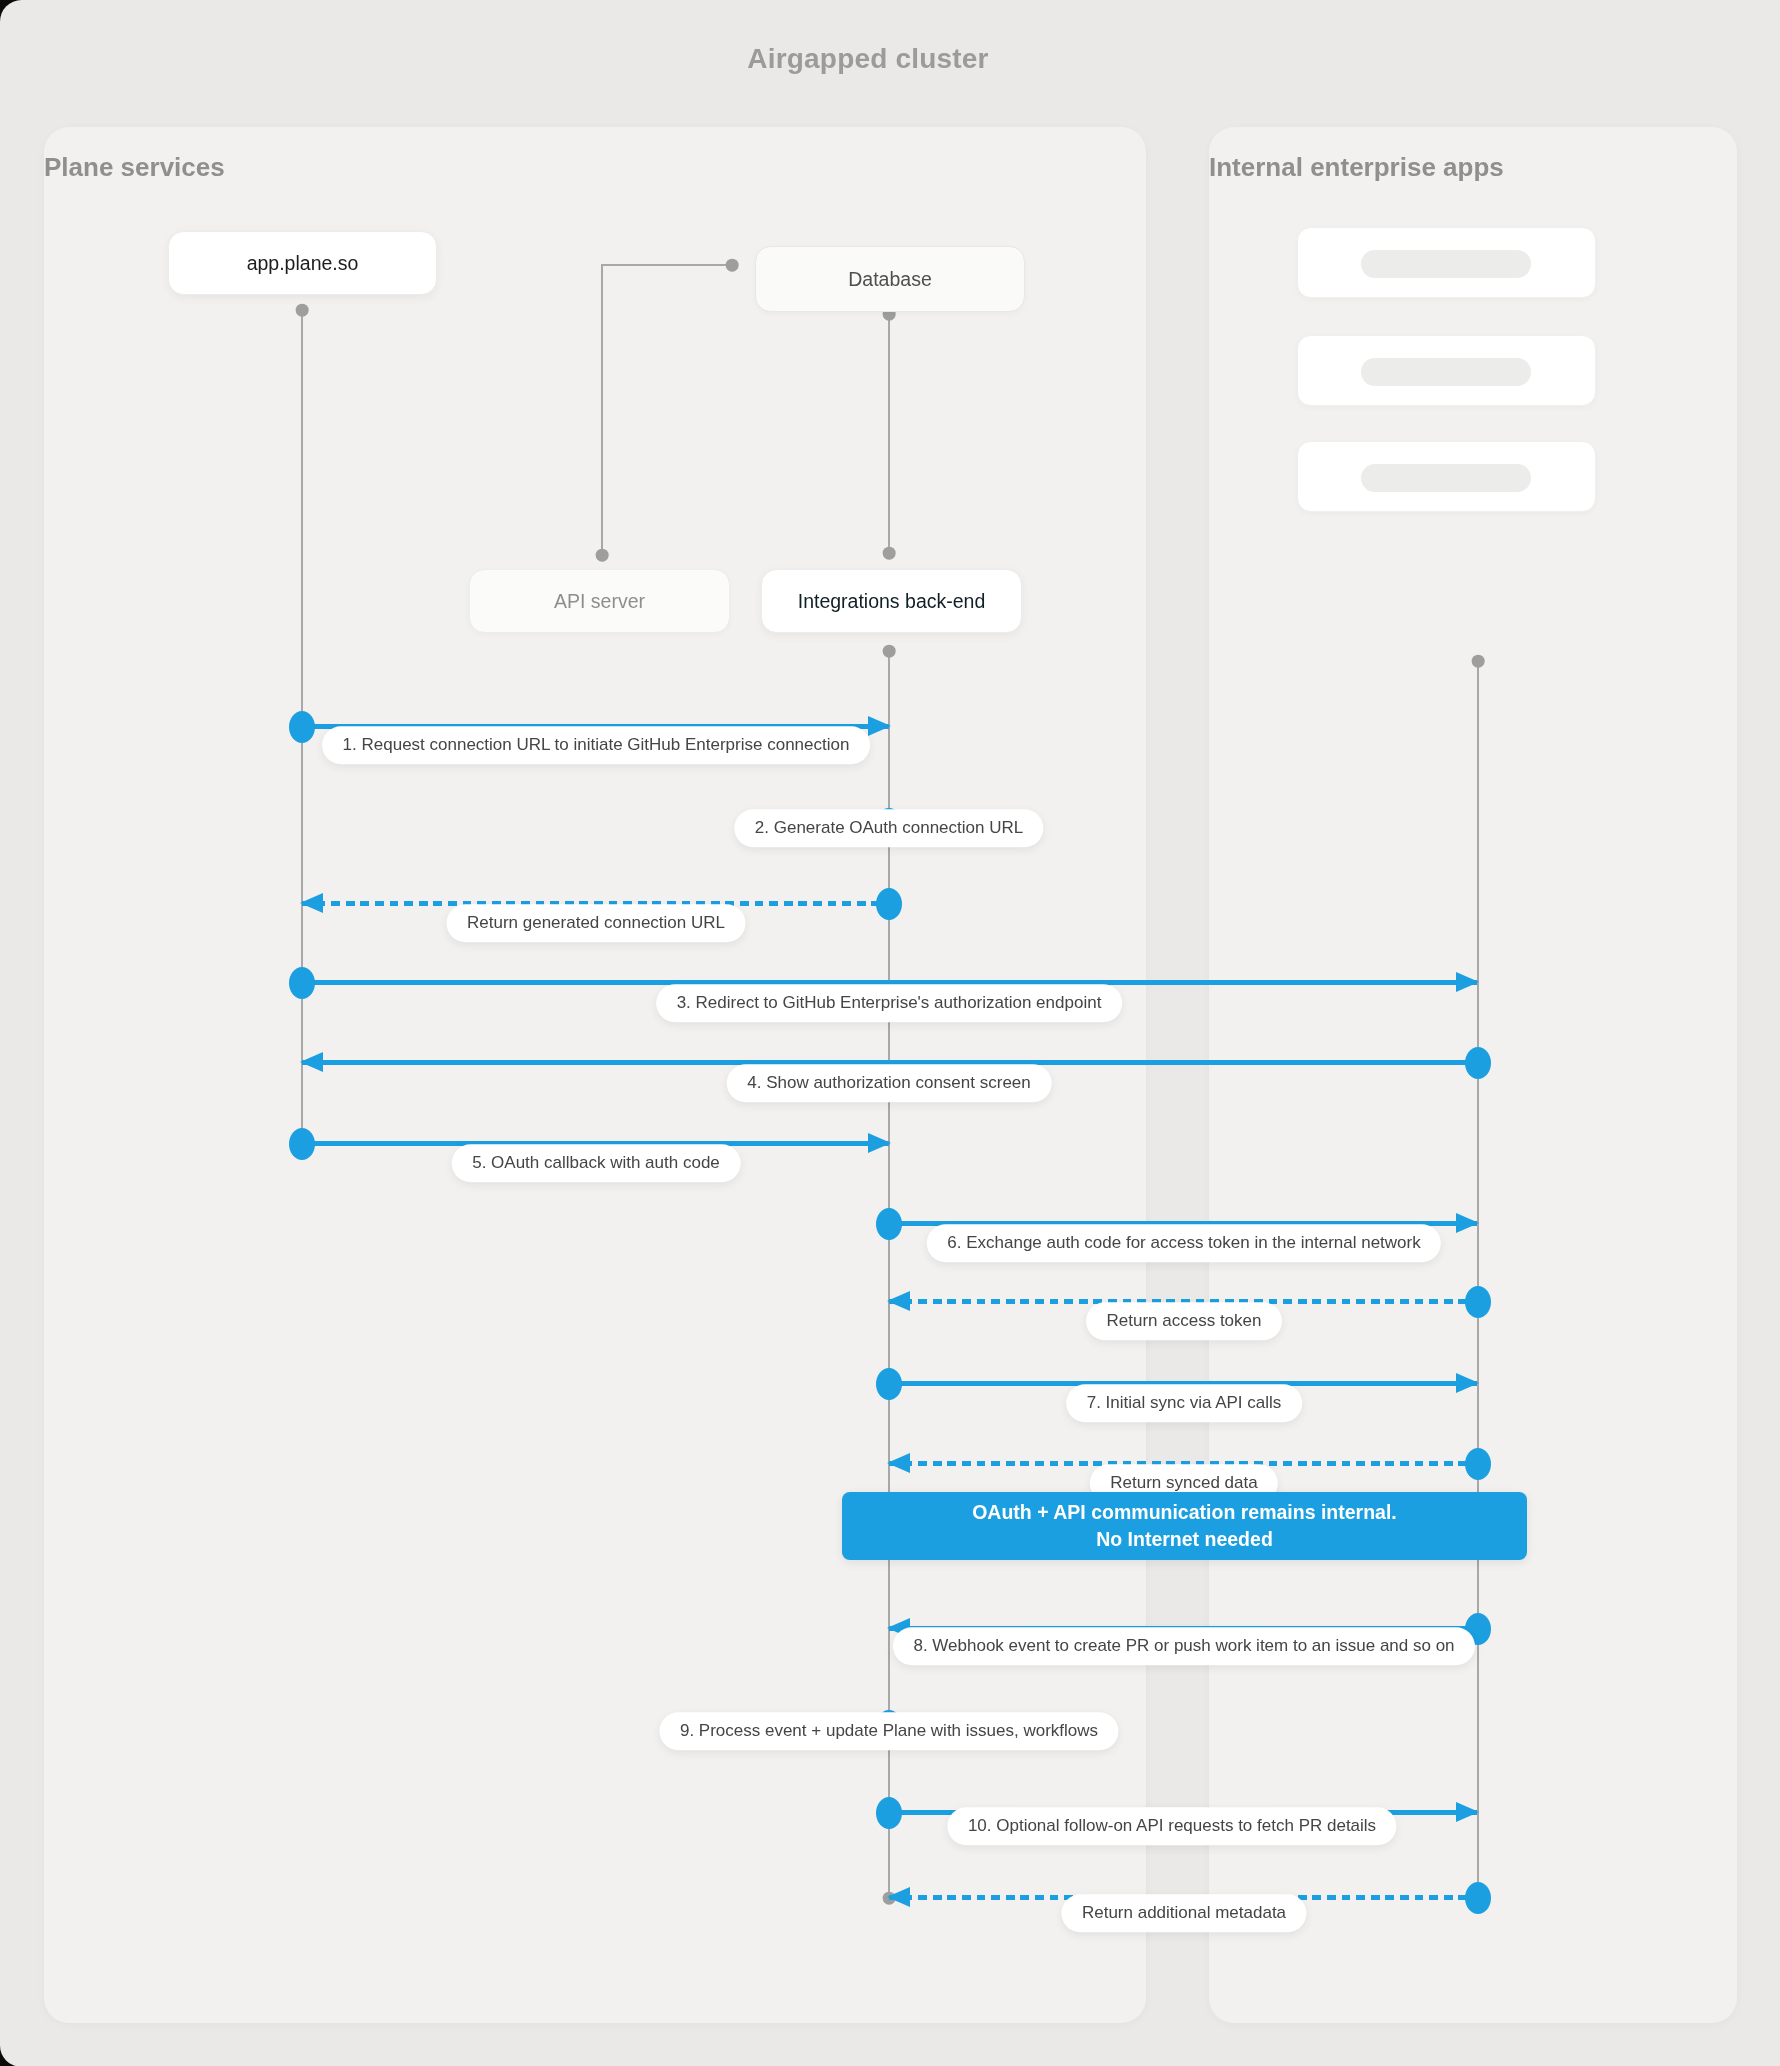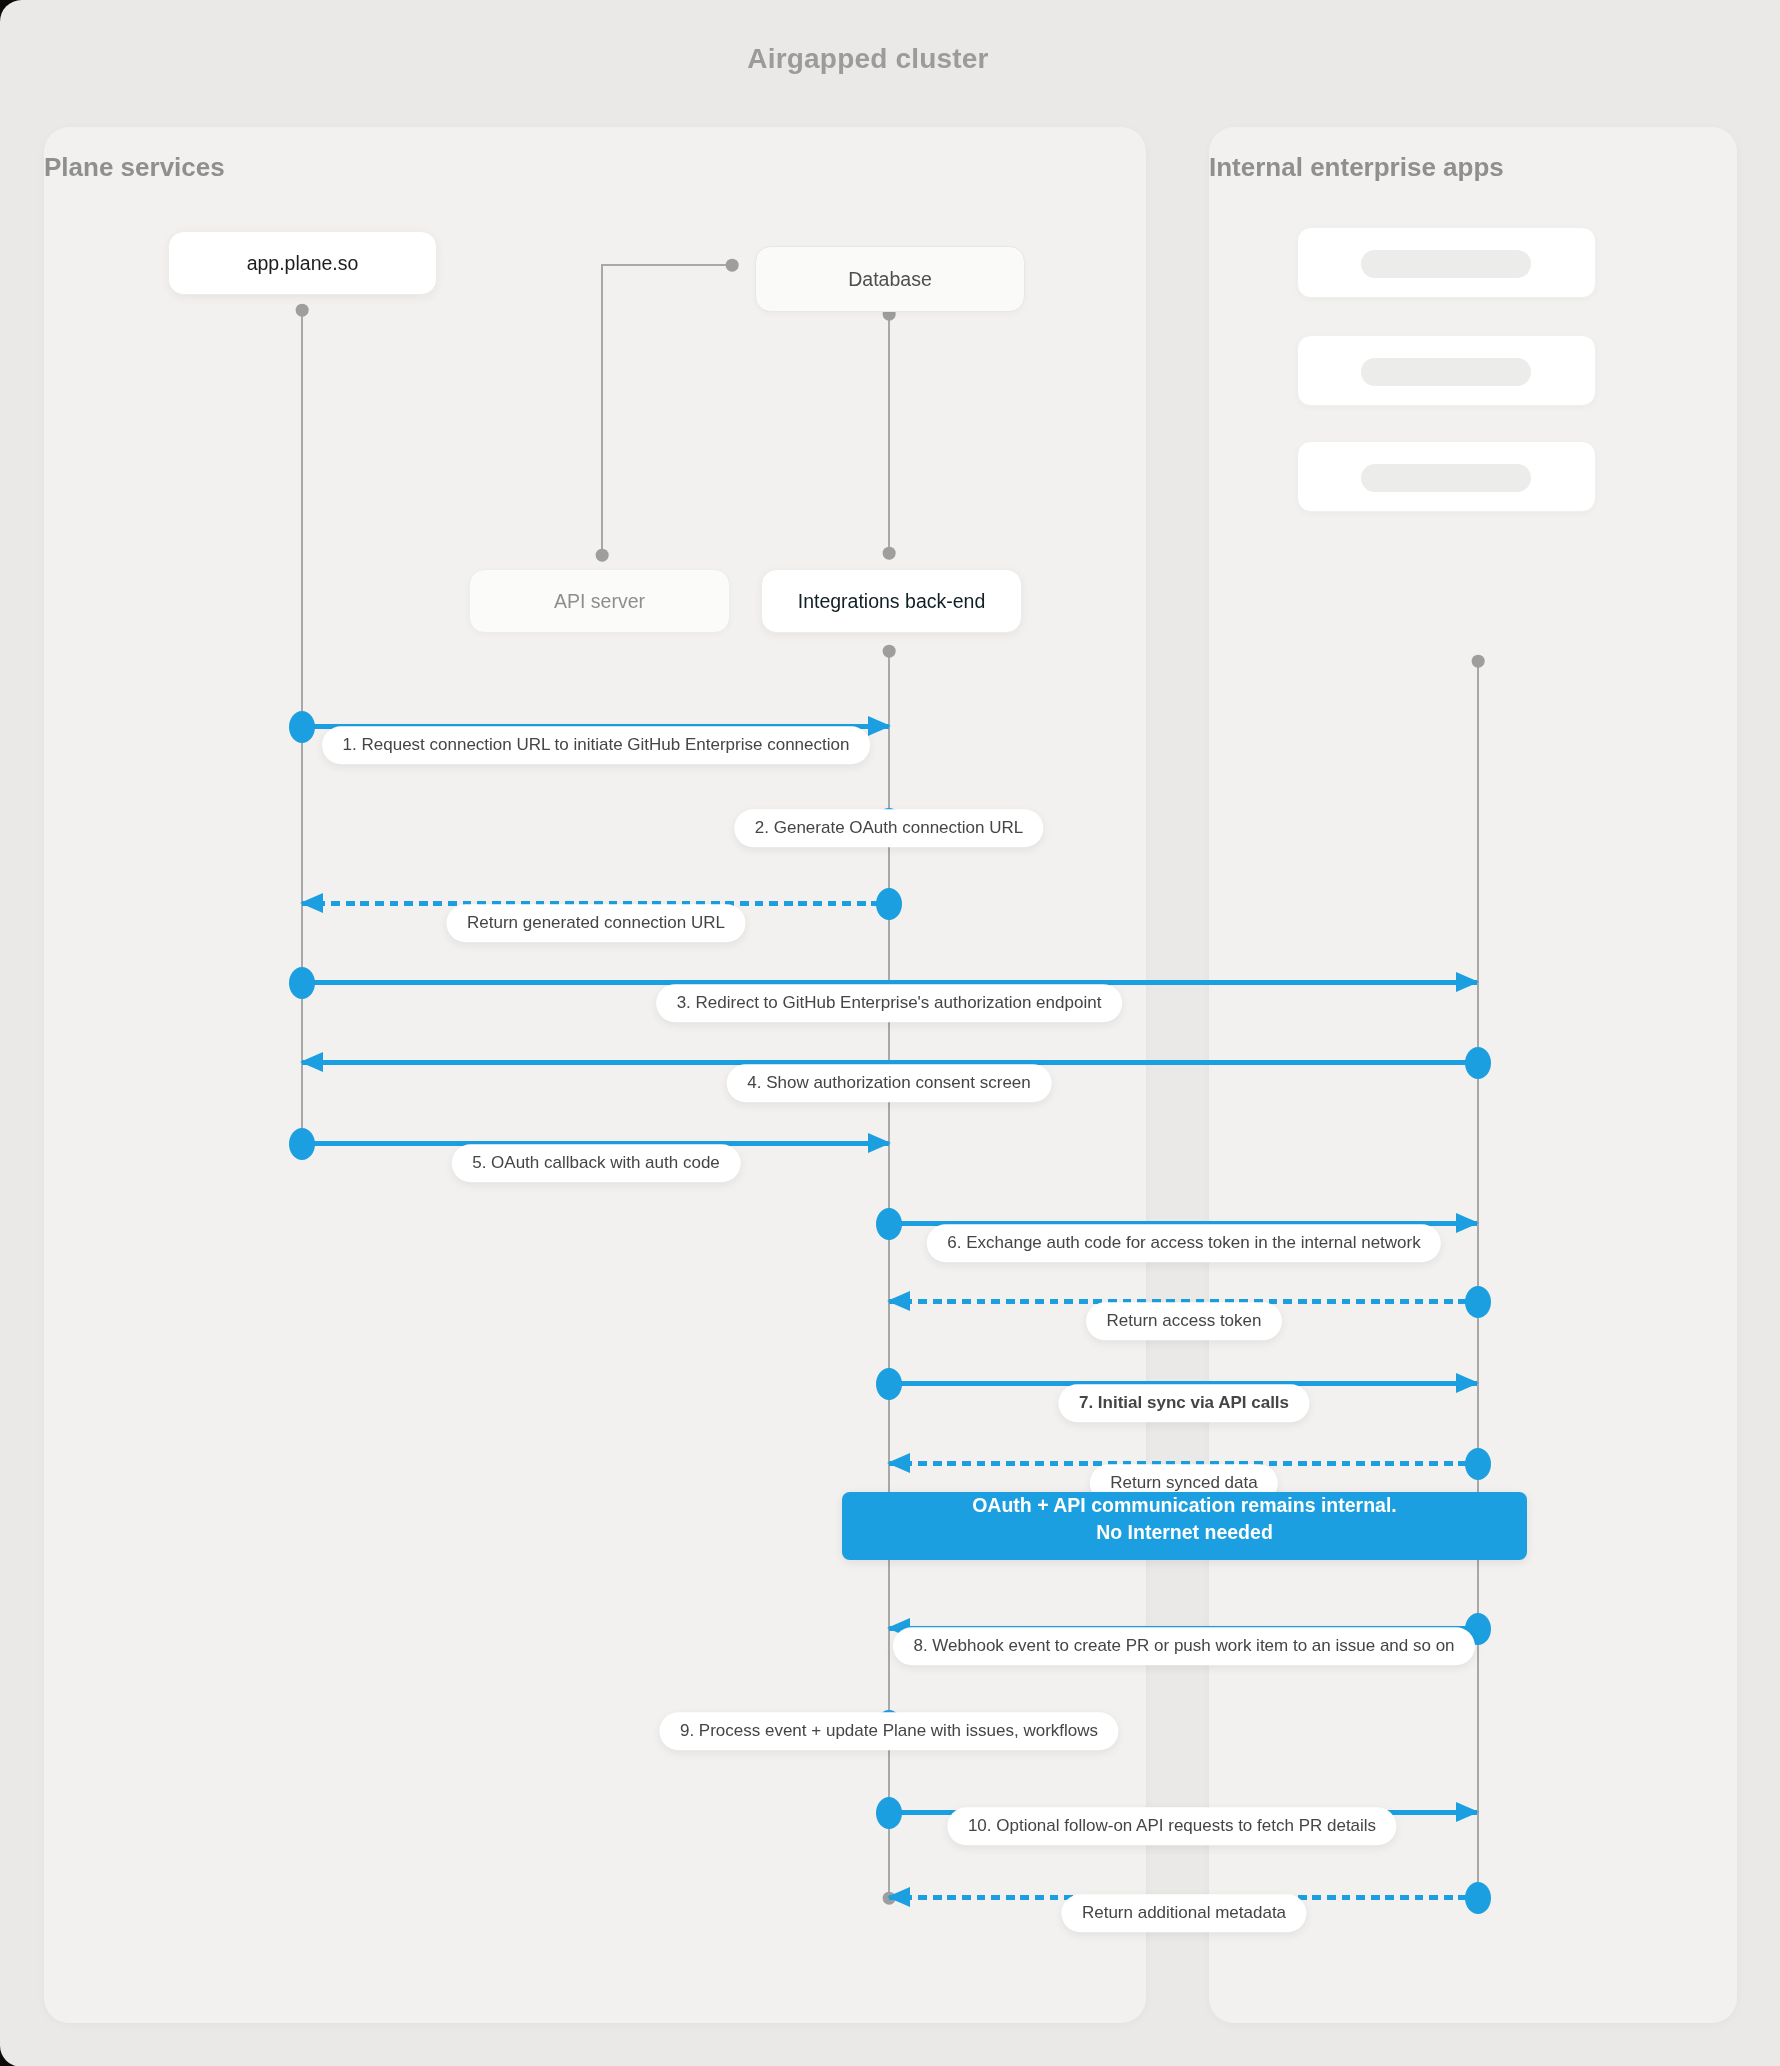--- a/index.html
+++ b/index.html
@@ -90,27 +90,27 @@
   .d10{left:889px;top:1813px;} .dr4{left:1478px;top:1898px;}
   
   .pill{
     position:absolute;transform:translate(-50%,-50%);
     background:#fff;border-radius:21.5px;padding:8.8px 20.5px;
     font-size:17px;color:var(--label-text);white-space:nowrap;
     box-shadow:0 2.9px 9.8px rgba(0,0,0,.07);z-index:6;margin-top:47px;
   }
   .p1{left:596px;top:698px;} .p2{left:889px;top:781px;} .pr1{left:596px;top:876px;}
   .p3{left:889px;top:956px;} .p4{left:889px;top:1036px;} .p5{left:596px;top:1116px;}
-  .p6{left:1184px;top:1196px;} .pr2{left:1184px;top:1274px;} .p7{left:1184px;top:1356px;font-weight:bold;}
+  .p6{left:1184px;top:1196px;} .pr2{left:1184px;top:1274px;} .p7{left:1184px;top:1356px;}
   .pr3{left:1184px;top:1436px;} .p8{left:1184px;top:1599px;} .p9{left:889px;top:1684px;}
   .p10{left:1172px;top:1779px;} .pr4{left:1184px;top:1866px;}
   
   .banner{
     position:absolute;background:var(--blue);color:#fff;border-radius:7.8px;
-    display:flex;flex-direction:column;align-items:center;
+    display:flex;flex-direction:column;align-items:center;justify-content:center;
     text-align:center;font-size:19.5px;font-weight:600;line-height:1.4;z-index:7;
     box-shadow:0 2.9px 9.8px rgba(0,0,0,.08);
   }
   .banner-1{left:842px;top:1492px;width:685px;height:68px;}
   .banner-2{left:842px;top:1927px;width:685px;height:45px;}
 </style>
 </head>
 <body>
 
 <div class="page">

